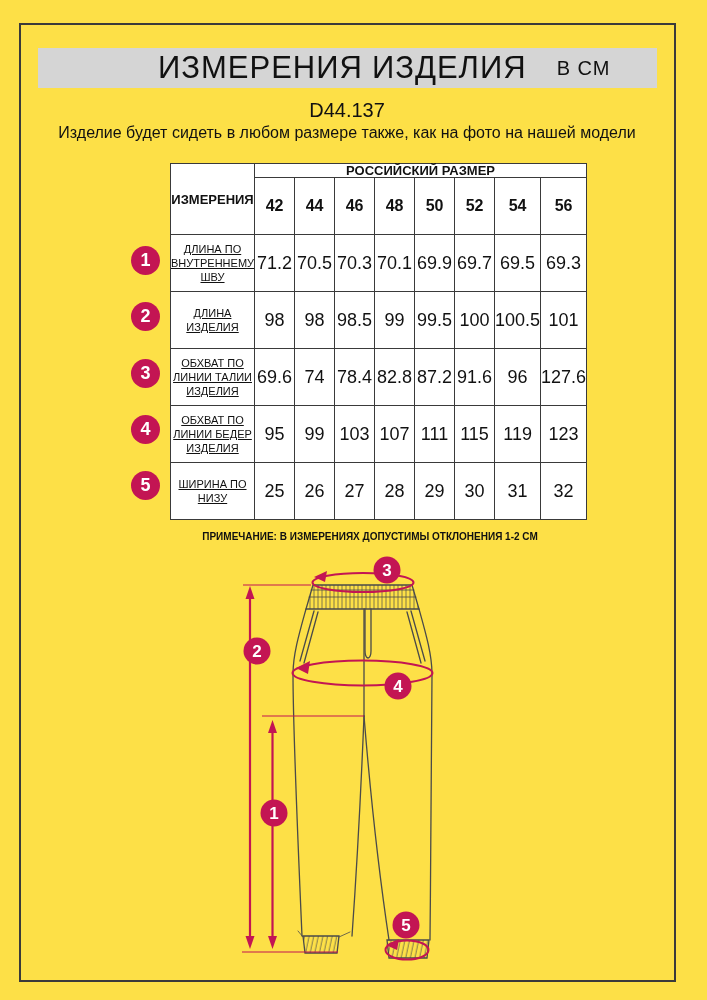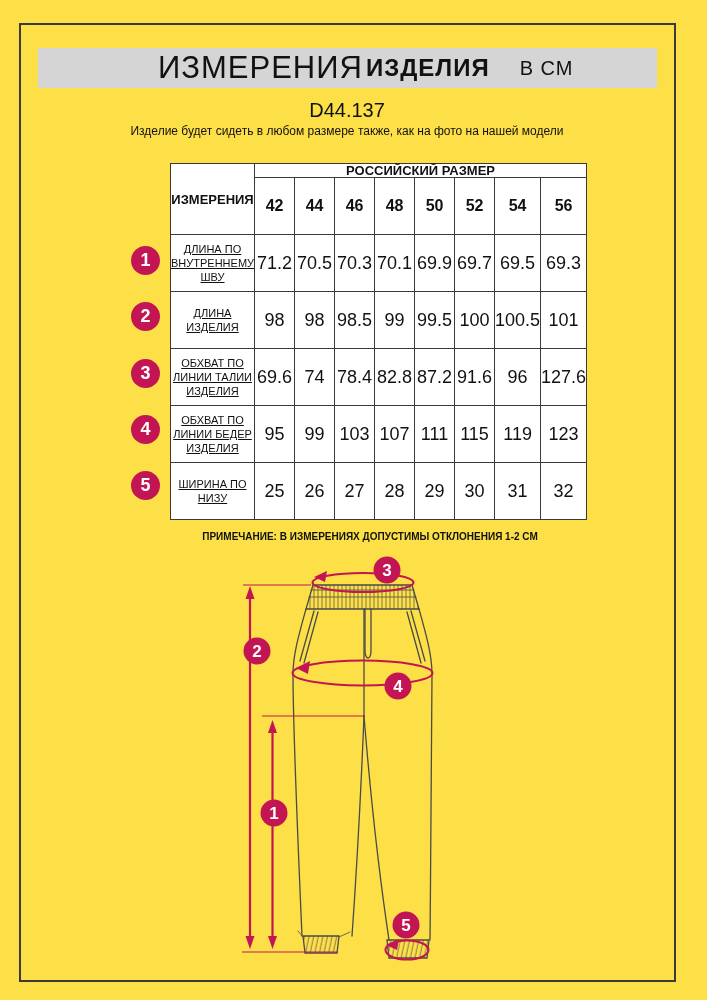--- a/index.html
+++ b/index.html
@@ -8,24 +8,24 @@
     --outline:#4A4A4A;
     --border:#3A3A3A;
   }
   html,body{margin:0;padding:0;}
   body{width:707px;height:1000px;background:#ffffff;font-family:"Liberation Sans",sans-serif;color:#111;}
   .page{position:relative;width:707px;height:1000px;background:#fde047;overflow:hidden;}
   .frame{position:absolute;left:19px;top:23px;width:657px;height:959px;border:2px solid var(--border);box-sizing:border-box;}
   .titlebar{position:absolute;left:38px;top:48px;width:619px;height:40px;background:var(--band_bg);
             display:flex;align-items:center;padding-left:120px;box-sizing:border-box;white-space:nowrap;}
   .t1{font-size:31px;letter-spacing:1px;}
-  .t2{font-size:24px;font-weight:bold;margin-left:3px;letter-spacing:1px;}
+  .t2{font-size:31px;font-weight:normal;margin-left:9px;letter-spacing:1px;}
   .t3{font-size:20px;margin-left:30px;letter-spacing:1px;}
   .code{position:absolute;top:99px;left:0;width:694px;text-align:center;font-size:20px;}
-  .subtitle{position:absolute;top:124px;left:0;width:694px;text-align:center;font-size:12px;}
+  .subtitle{position:absolute;top:124px;left:0;width:694px;text-align:center;font-size:16px;}
   table.sizetable{position:absolute;left:170px;top:163px;border-collapse:collapse;table-layout:fixed;}
   table.sizetable td{border:1.5px solid var(--border);text-align:center;vertical-align:middle;padding:0;background:#fff;}
   td.corner{font-size:11.5px;}
   tr.grouphead td{font-size:13px;height:13px;line-height:13px;font-weight:bold;}
   tr.sizes td{font-weight:bold;font-size:16px;height:56px;}
   td.lbl{font-size:11px;line-height:1.3;padding:0 4px;text-decoration:underline;}
   tr.data td.val{font-size:18px;height:56px;}
   .rowmark{position:absolute;width:29px;height:29px;border-radius:50%;background:var(--accent);color:#fff;
            font-weight:bold;font-size:18px;display:flex;align-items:center;justify-content:center;left:131px;}
   .note{position:absolute;top:531px;left:150px;width:440px;text-align:center;font-weight:bold;font-size:10px;}

